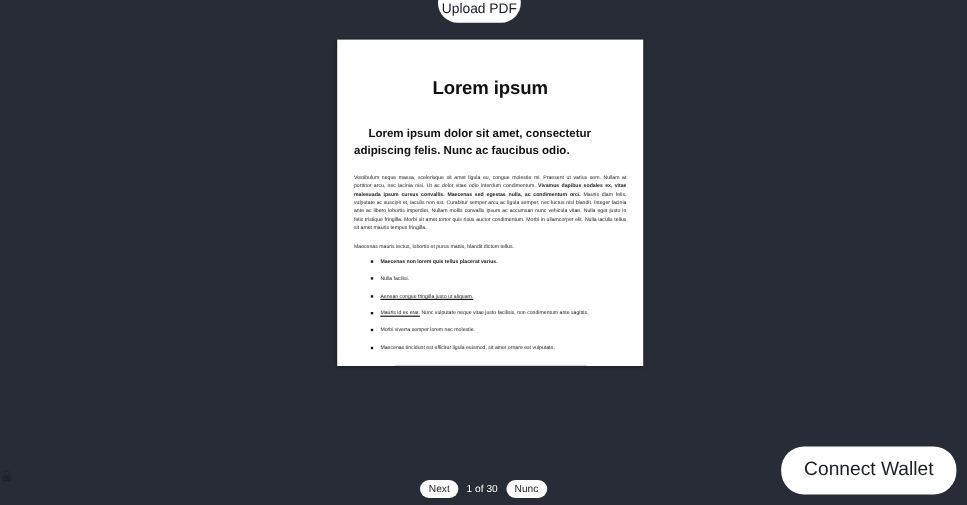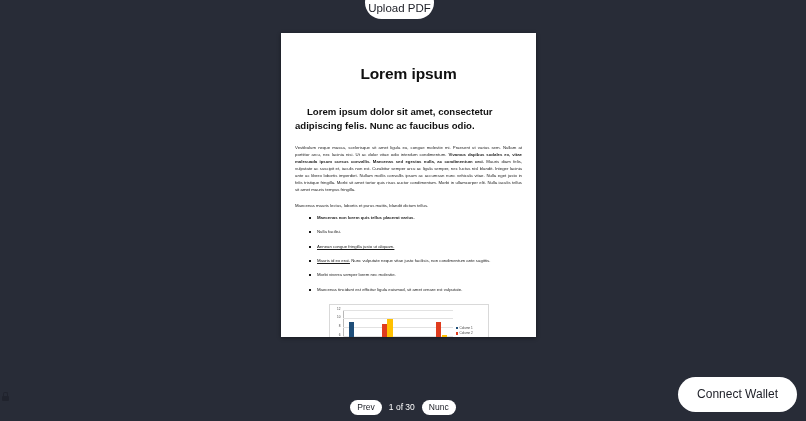--- a/index.html
+++ b/index.html
@@ -35,21 +35,21 @@
     white-space: nowrap;
     padding: 0;
   }
 
   
   .pdf-page {
     position: absolute;
     left: 281px;
     top: 33px;
     width: 255px;
-    height: 304px;
+    height: 272px;
     background: #ffffff;
     box-shadow: 0 1px 4px rgba(0,0,0,0.45);
     overflow: hidden;
   }
 
   .doc-inner {
     padding: 18px 14px 10px 14px;
   }
 
   .doc-title {
@@ -250,21 +250,21 @@
   
   .wallet-btn {
     position: absolute;
     right: 9px;
     bottom: 9px;
     background: #ffffff;
     color: #1c1e26;
     border: none;
     border-radius: 19px;
     font-family: "Liberation Sans", sans-serif;
-    font-size: 12px;
+    font-size: 16px;
     padding: 11px 19px;
     cursor: pointer;
     white-space: nowrap;
     line-height: 1.1;
   }
 
   
   .edge-widget {
     position: absolute;
     left: 2px;
@@ -373,21 +373,21 @@
             <span class="legend-swatch" style="background: rgb(255, 192, 0);"></span>
             <span class="legend-label">Column 3</span>
           </div>
         </div>
     </div>
 
   </div>
 </div>
 
 <div class="pager">
-  <button class="pager-btn">Prev</button>
+  <button class="pager-btn">Next</button>
   <span class="pager-status">1 of 30</span>
   <button class="pager-btn">Nunc</button>
 </div>
 
 <button class="wallet-btn">Connect Wallet</button>
 
 <div class="edge-widget">
   <div class="ew-top"></div>
   <div class="ew-body"></div>
 </div>

